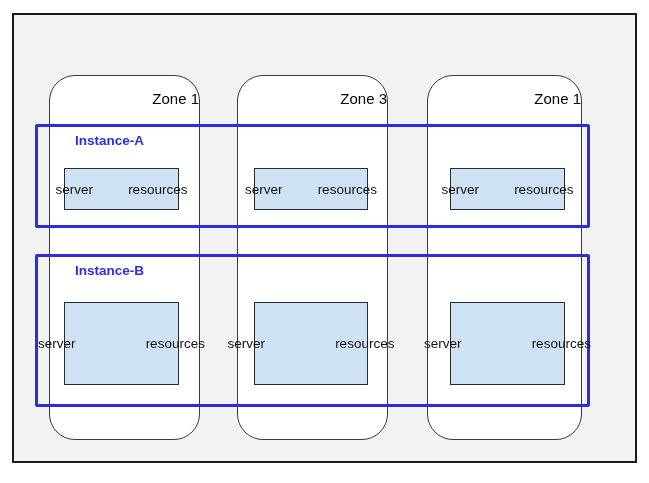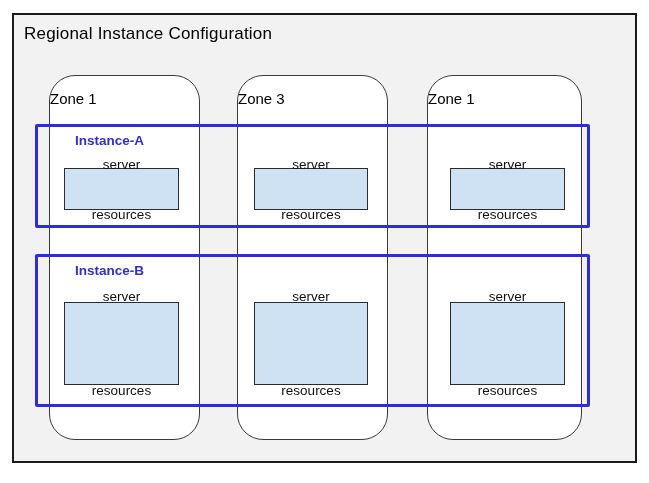--- a/index.html
+++ b/index.html
@@ -42,21 +42,21 @@
     box-sizing:border-box;
     background:#ffffff;
     border:1px solid var(--line-gray);
     border-radius:26px;
     z-index:1;
   }
   .zone-1{left:35px;width:151px;}
   .zone-2{left:223px;width:151px;}
   .zone-3{left:413px;width:155px;}
   .zone-label{
-    text-align:left;
+    text-align:right;
     padding-top:14px;
     font-size:15px;
     color:#000;
   }
   .instance{
     position:absolute;
     left:21px;
     width:555px;
     box-sizing:border-box;
     border:3px solid var(--instance-border);
@@ -75,21 +75,21 @@
     white-space:nowrap;
     padding-left:16px;
   }
   .srv{
     position:absolute;
     box-sizing:border-box;
     background:var(--server-box-fill);
     border:1px solid #2b2b2b;
     z-index:4;
     display:flex;
-    flex-direction:column;
+    flex-direction:row;
     align-items:center;
     justify-content:center;
     font-size:13.5px;
     line-height:15px;
     text-align:center;
     color:#111;
     gap:35px;
   }
   .srv-a{top:153px;height:42px;}
   .srv-b{top:287px;height:83px;}
@@ -102,21 +102,20 @@
     margin:5px 0 4px 0;
     background:repeating-linear-gradient(90deg,#2b2b2b 0 7px,transparent 7px 14px);
   }
 </style>
 </head>
 <body>
 
 <div class="stage">
   <div class="region">
 
-    <div class="region-title">Regional Instance Configuration</div>
 
     <div class="zone zone-1">
       <div class="zone-label">Zone 1</div>
     </div>
     <div class="zone zone-2">
       <div class="zone-label">Zone 3</div>
     </div>
     <div class="zone zone-3">
       <div class="zone-label">Zone 1</div>
     </div>

